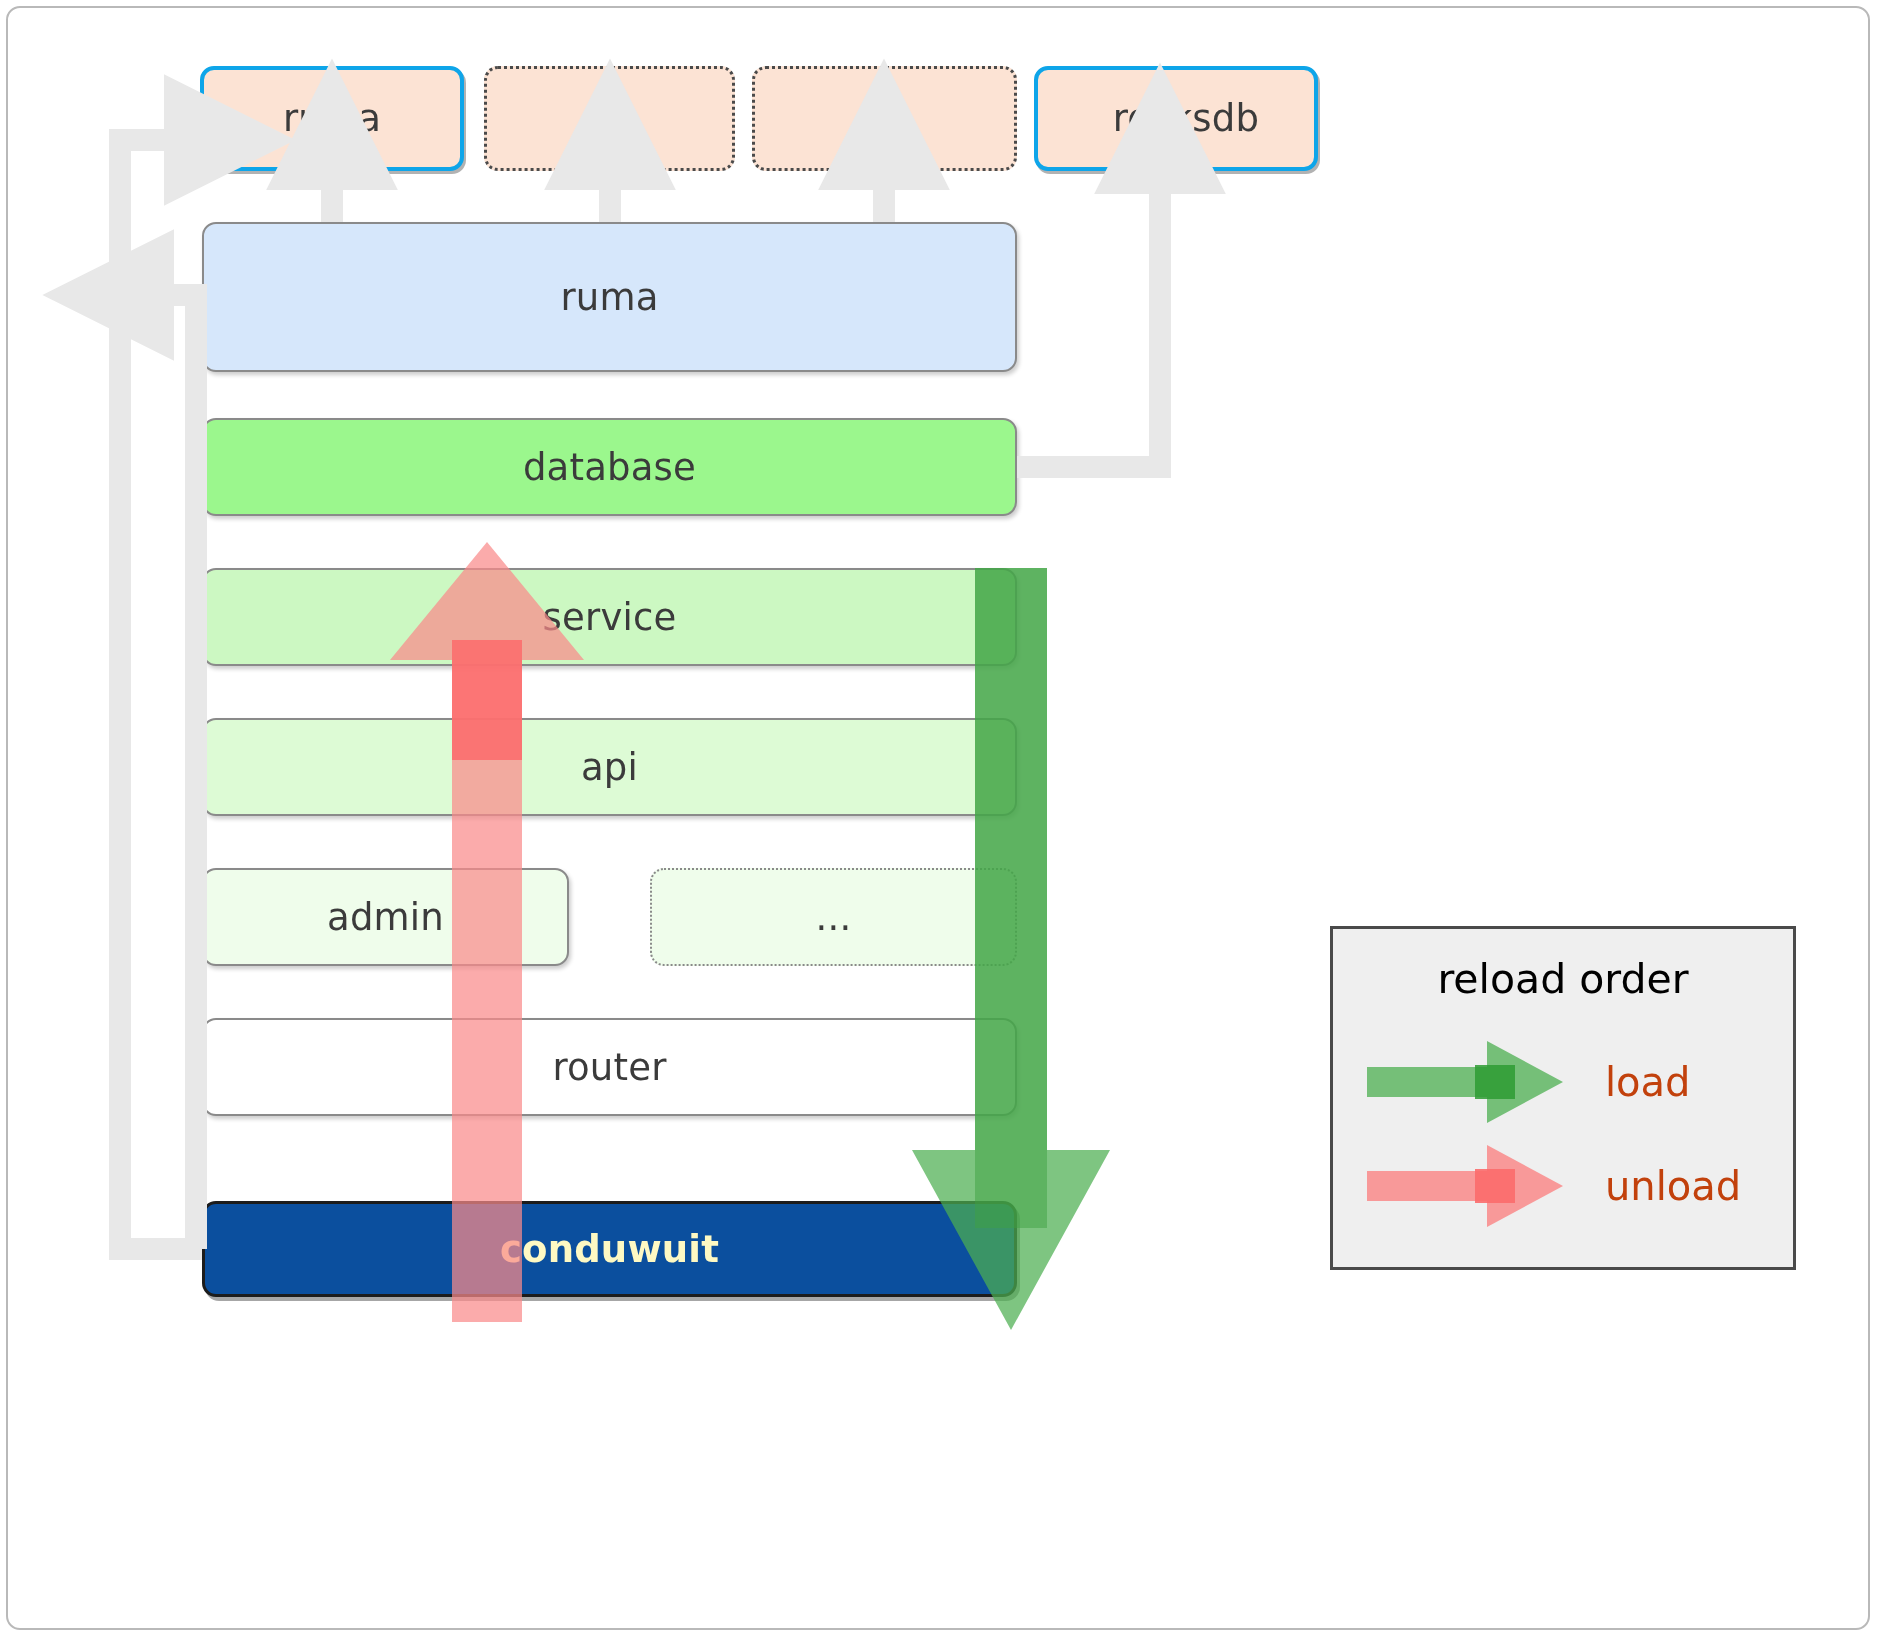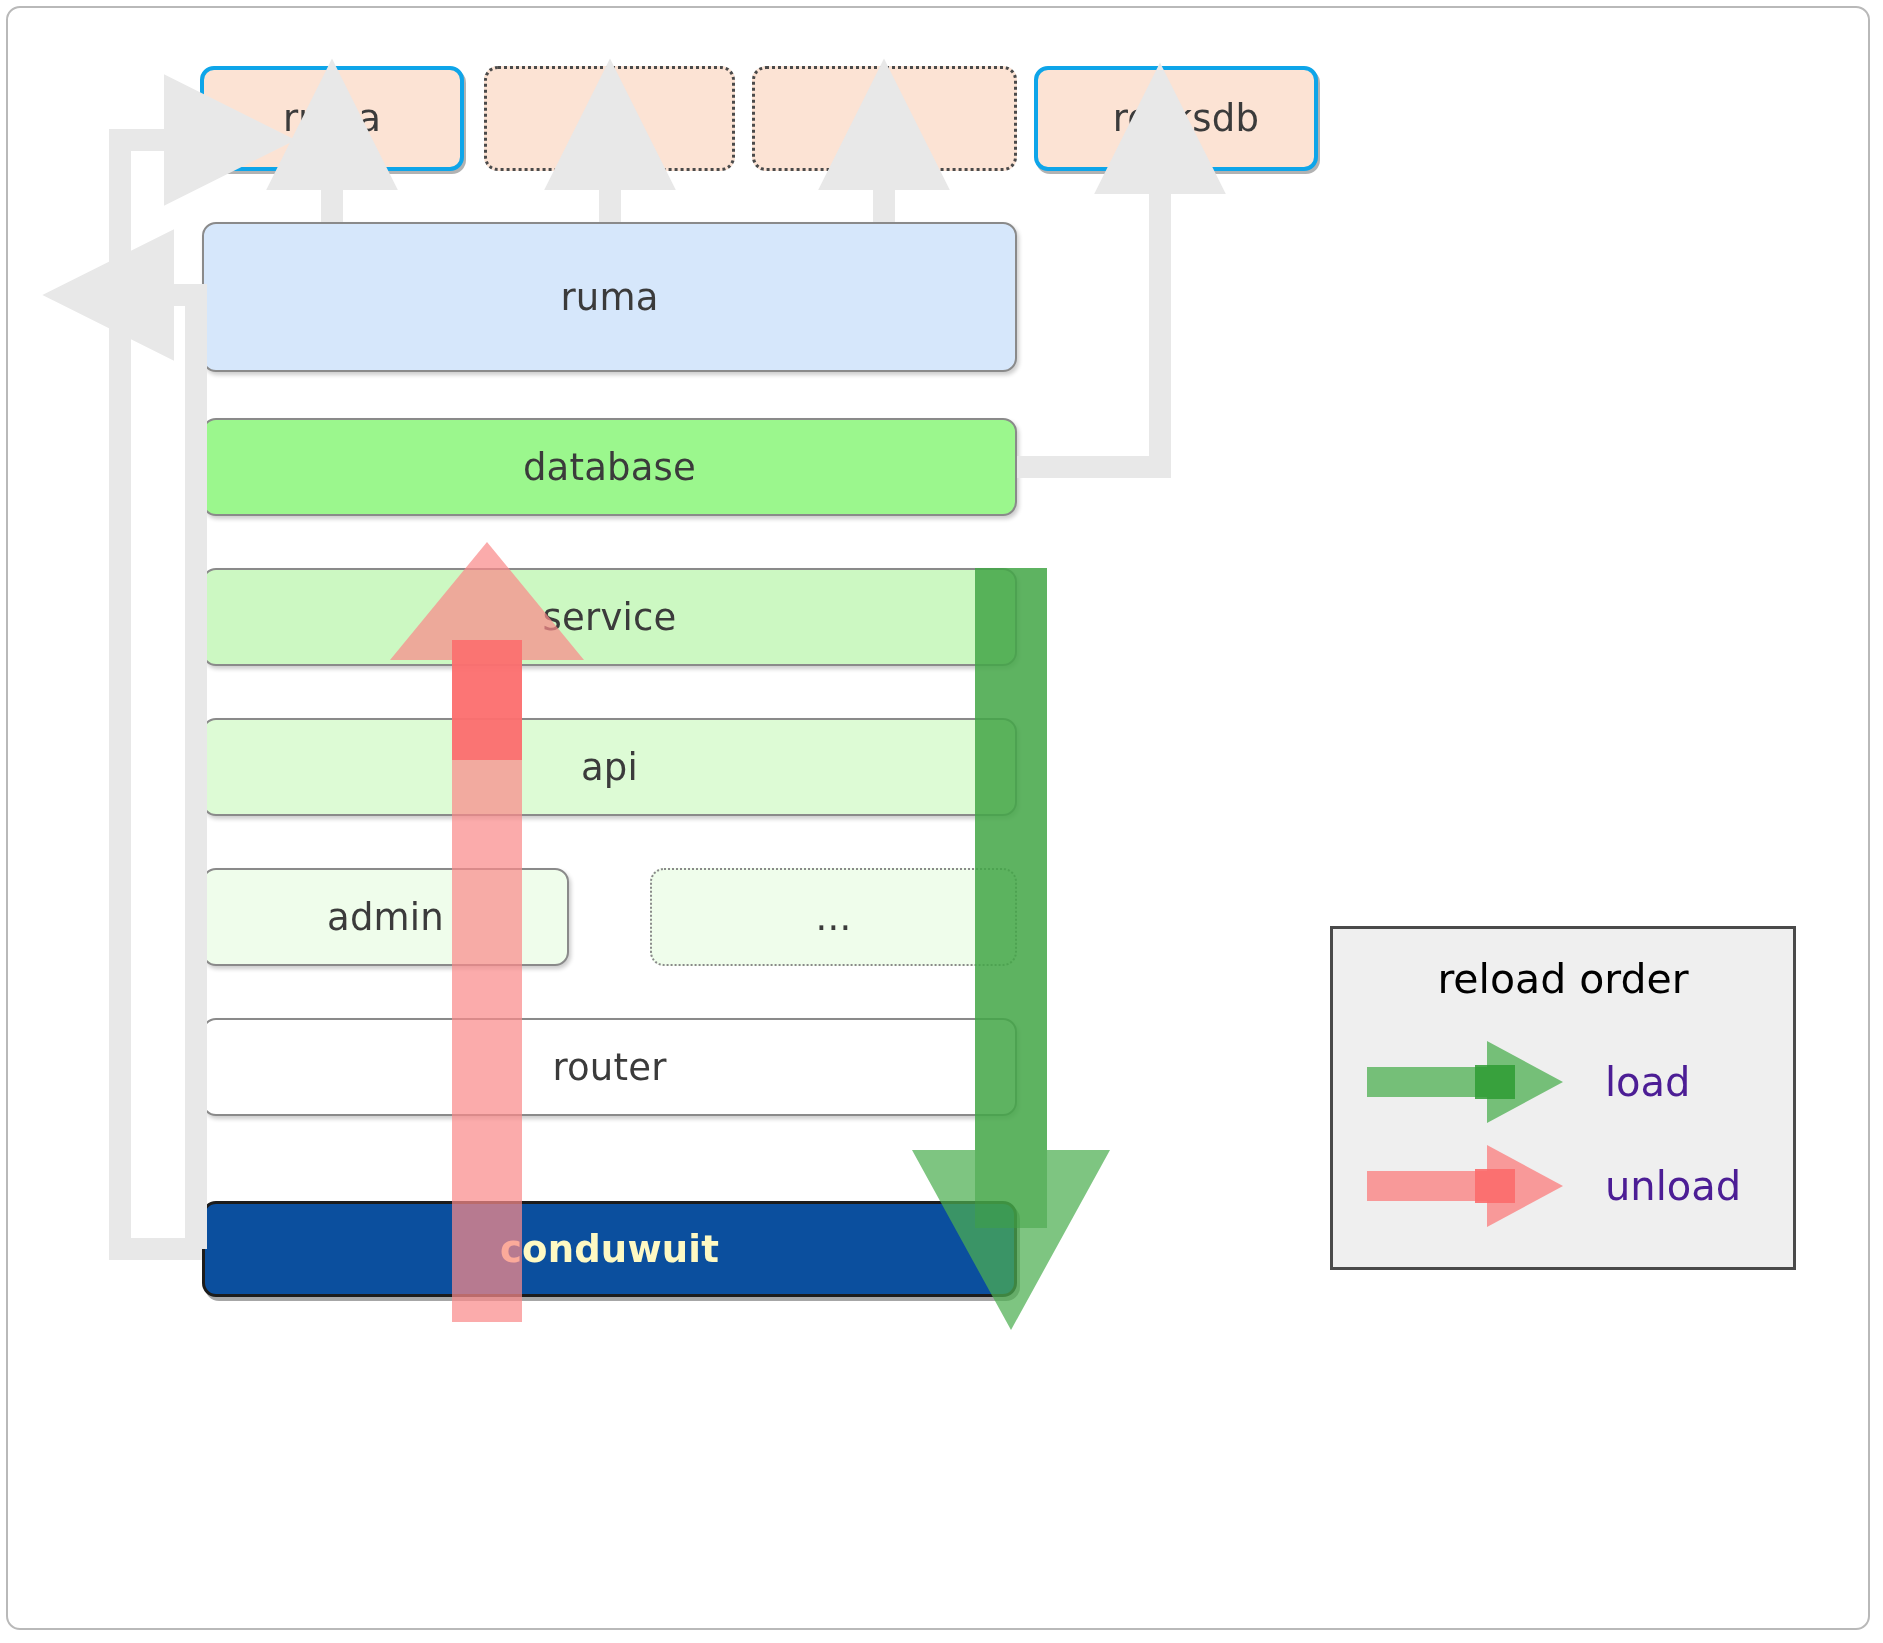--- a/index.html
+++ b/index.html
@@ -104,21 +104,21 @@
     height: 90px;
     display: flex;
     align-items: center;
   }
   .legend-row.load { top: 108px; }
   .legend-row.unload { top: 212px; }
   .legend-swatch { width: 200px; height: 90px; flex: 0 0 200px; }
   .legend-label {
     margin-left: 38px;
     font-size: 40px;
-    color: #4c1d95;
+    color: #c2410c;
     white-space: nowrap;
   }
 </style>
 </head>
 <body>
 
 <div id="canvas">
   <div id="outer-frame"></div>
 
   <svg class="overlay" id="connectors-layer" viewBox="0 0 1883 1643" xmlns="http://www.w3.org/2000/svg">

